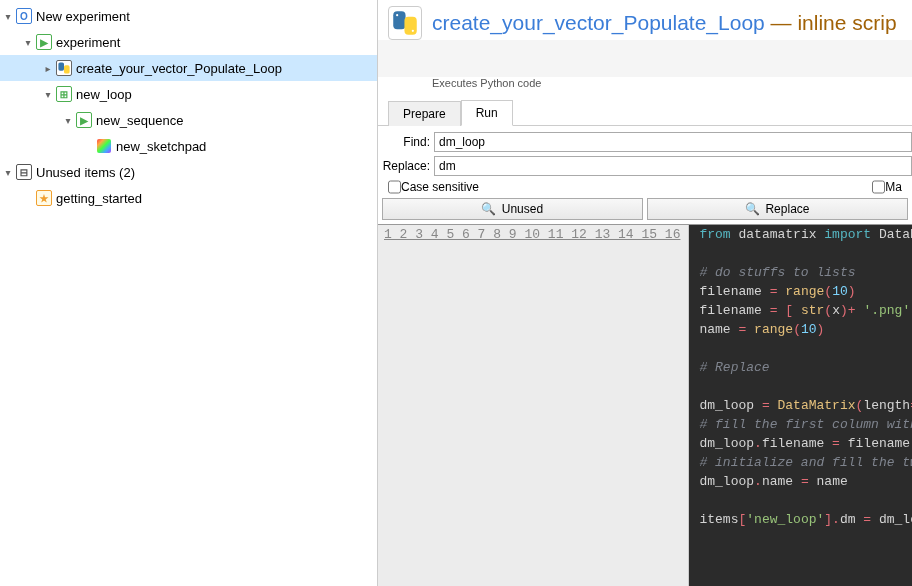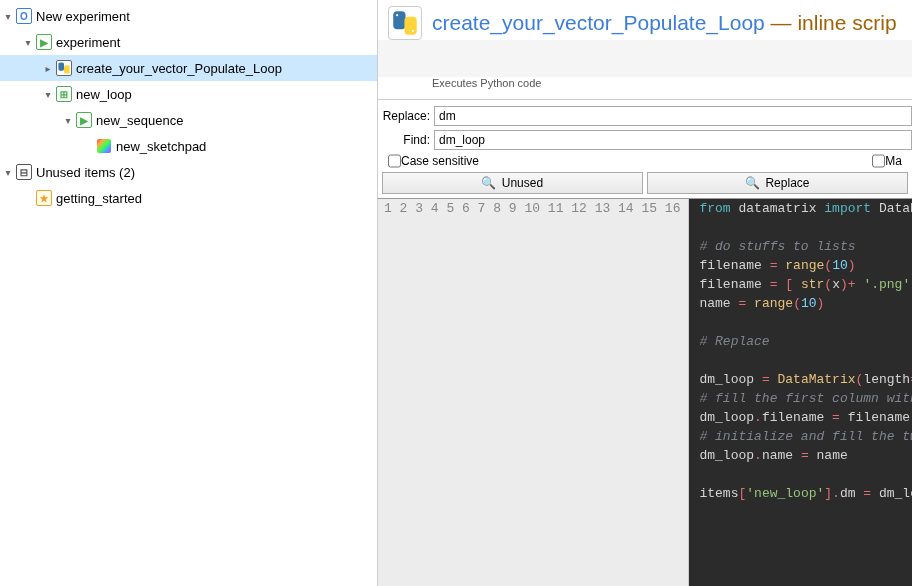--- a/index.html
+++ b/index.html
@@ -136,20 +136,21 @@
   overflow:hidden;
   border-top:1px solid #999;
 }
 .gutter {
   background:#ececec;
   color:#888;
   padding: 0 8px 12px 6px;
   text-align:right;
   user-select:none;
   border-right:1px solid #ccc;
+  text-decoration:underline;
 }
 .code {
   flex:1;
   padding-left:10px;
   color:#ddd;
   white-space:pre;
   overflow:auto;
 }
 .tok-kw { color:#56b6c2; }
 .tok-op  { color:#e06c75; }
@@ -238,29 +239,33 @@
             <circle cx="22" cy="22" r="4" fill="#fff"></circle>
             <circle cx="78" cy="78" r="4" fill="#fff"></circle>
           </svg>
       </div>
       <div class="header-title">
         <span>create_your_vector_Populate_Loop</span><span class="subtitle"> — inline scrip</span>
       </div>
     </div>
     <div class="header-desc">Executes Python code</div>
 
+    <div class="tabs">
+      <div class="tab">Prepare</div>
+      <div class="tab active">Run</div>
+    </div>
 
     <div class="find-area">
+      <div class="find-row">
+        <div class="find-label">Find:</div>
+        <input class="find-input" value="dm_loop" style="">
+      </div>
       <div class="find-row">
         <div class="find-label">Replace:</div>
         <input class="find-input" value="dm" style="">
-      </div>
-      <div class="find-row">
-        <div class="find-label">Find:</div>
-        <input class="find-input" value="dm_loop" style="">
       </div>
       <div class="check-row">
         <input type="checkbox" style="">
         <span>Case sensitive</span>
         <span class="check-spacer"></span>
         <input type="checkbox" style="">
         <span>Ma</span>
       </div>
       <div class="btn-row">
         <div class="btn">

